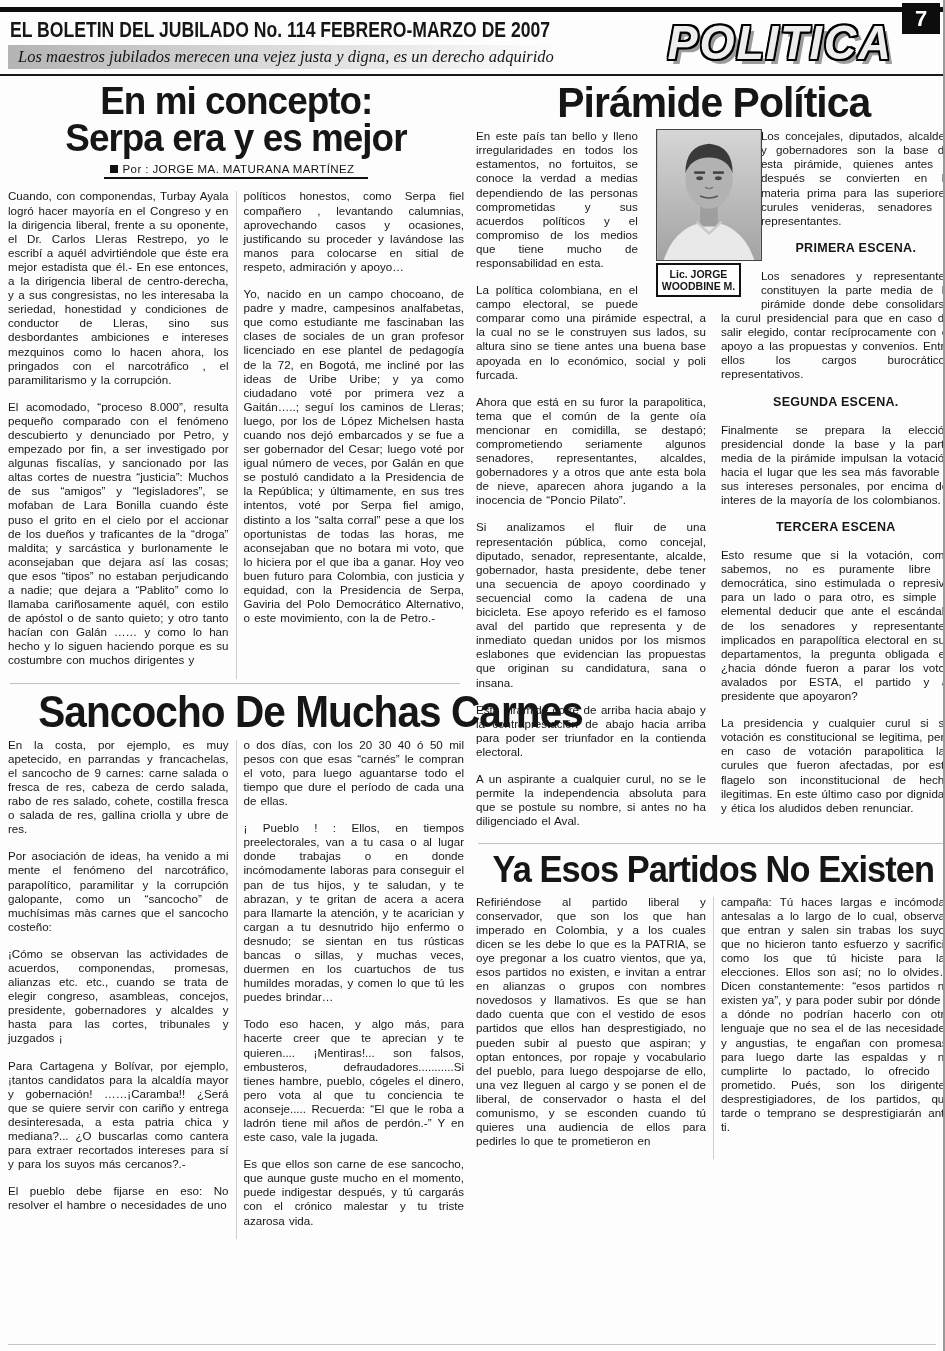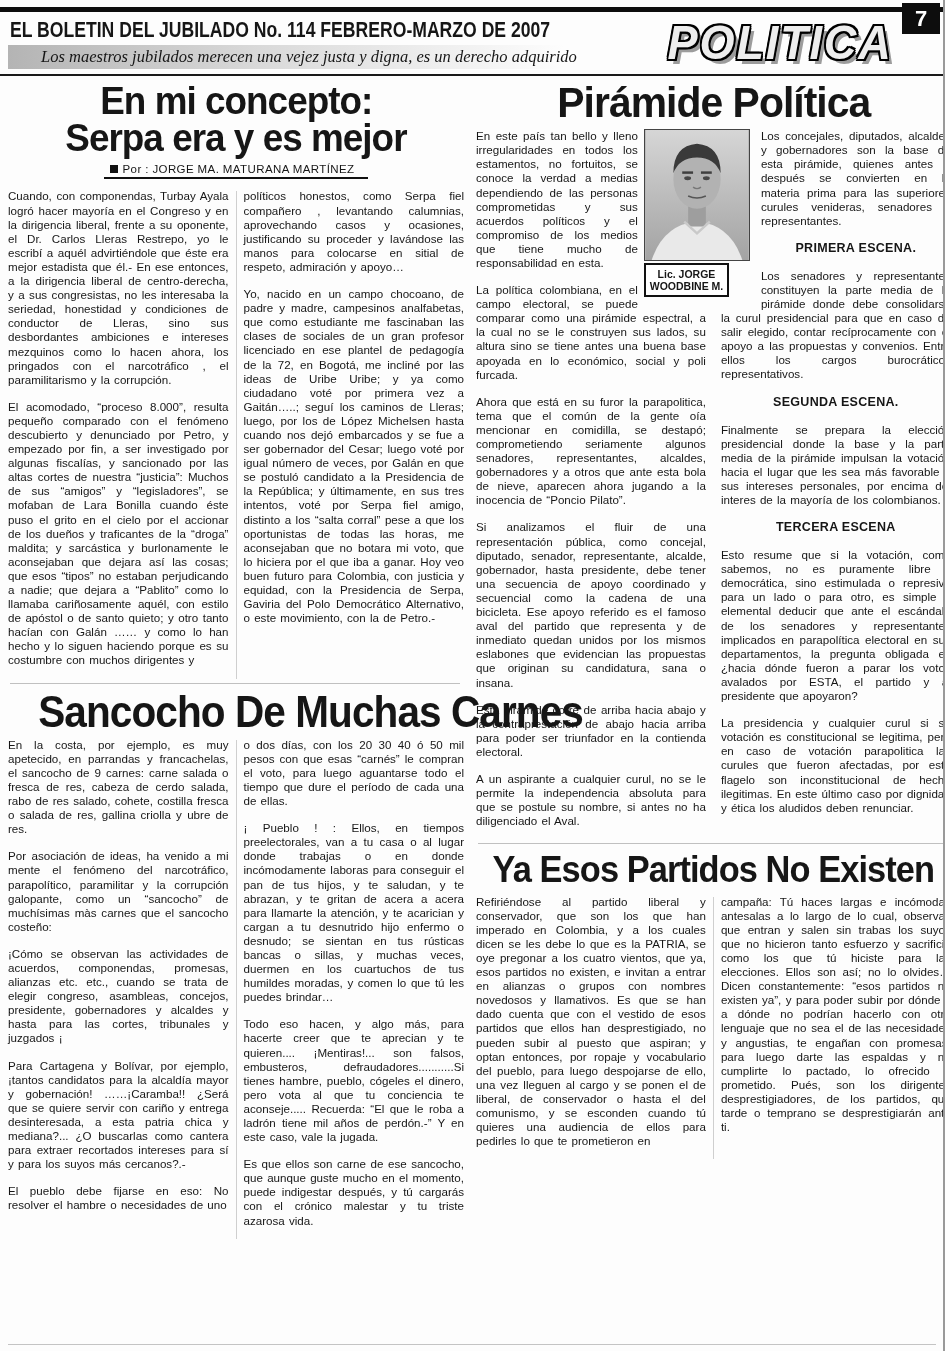--- a/index.html
+++ b/index.html
@@ -25,21 +25,21 @@
   .masthead {
     position:absolute; top:5px; left:10px;
     font-weight:bold; font-size:22px; letter-spacing:0px; white-space:nowrap;
     transform:scaleX(0.80); transform-origin:left center;
   }
   .tagline-bar {
     position:absolute; top:33px; left:8px; width:556px; height:24px;
     background:linear-gradient(to right,#b4b4b4 0%, #d9d9d9 45%, #fdfdfd 100%);
     display:flex; align-items:center; padding-left:10px;
   }
-  .tagline { font-family:"Liberation Serif", serif; font-style:italic; font-size:16.5px; white-space:nowrap;margin-left:23px; }
+  .tagline { font-family:"Liberation Serif", serif; font-style:italic; font-size:16.5px; white-space:nowrap; }
   .politica {
     position:absolute; top:2px; right:50px;
     font-weight:bold; font-size:49px; font-style:italic; letter-spacing:2px;
     color:#ededed;
     text-shadow:
       -2px -2px 0 #000, 2px -2px 0 #000, -2px 2px 0 #000, 2px 2px 0 #000,
       -2px 0 0 #000, 2px 0 0 #000, 0 -2px 0 #000, 0 2px 0 #000,
       5px 5px 0 #9c9c9c;
     transform:scaleX(0.92); transform-origin:right center;
     white-space:nowrap;
@@ -80,21 +80,21 @@
     font-size:11.6px; line-height:14.1px; text-align:justify;
     margin-bottom:13px;
     word-spacing:1px;
   }
   .scene-head { text-align:center; font-weight:bold; font-size:12.5px; margin:4px 0 14px 0; letter-spacing:0.3px; }
 
   .h-rule { height:1px; background:#c0c0c0; margin:2px 4px 6px 2px; }
   .bottom-rule { position:absolute; bottom:6px; left:8px; width:928px; height:1px; background:#c4c4c4; }
 
   
-  .photo-box { position:absolute; left:168px; top:48px; width:85px; z-index:2; }
+  .photo-box { position:absolute; left:180px; top:48px; width:85px; z-index:2; }
   .photo-img { width:106px; height:132px; border:1px solid #444; display:block; background:#b5b5b5; }
   .photo-caption {
     margin-top:2px; border:2px solid #111; background:#fff;
     font-weight:bold; font-size:10.5px; text-align:center; line-height:12px; padding:3px 1px;
   }
   .spacer-r { float:right; width:62px; height:174px; margin-left:6px; }
   .spacer-l { float:left; width:34px; height:172px; margin-right:6px; }
 </style>
 </head>
 <body>

